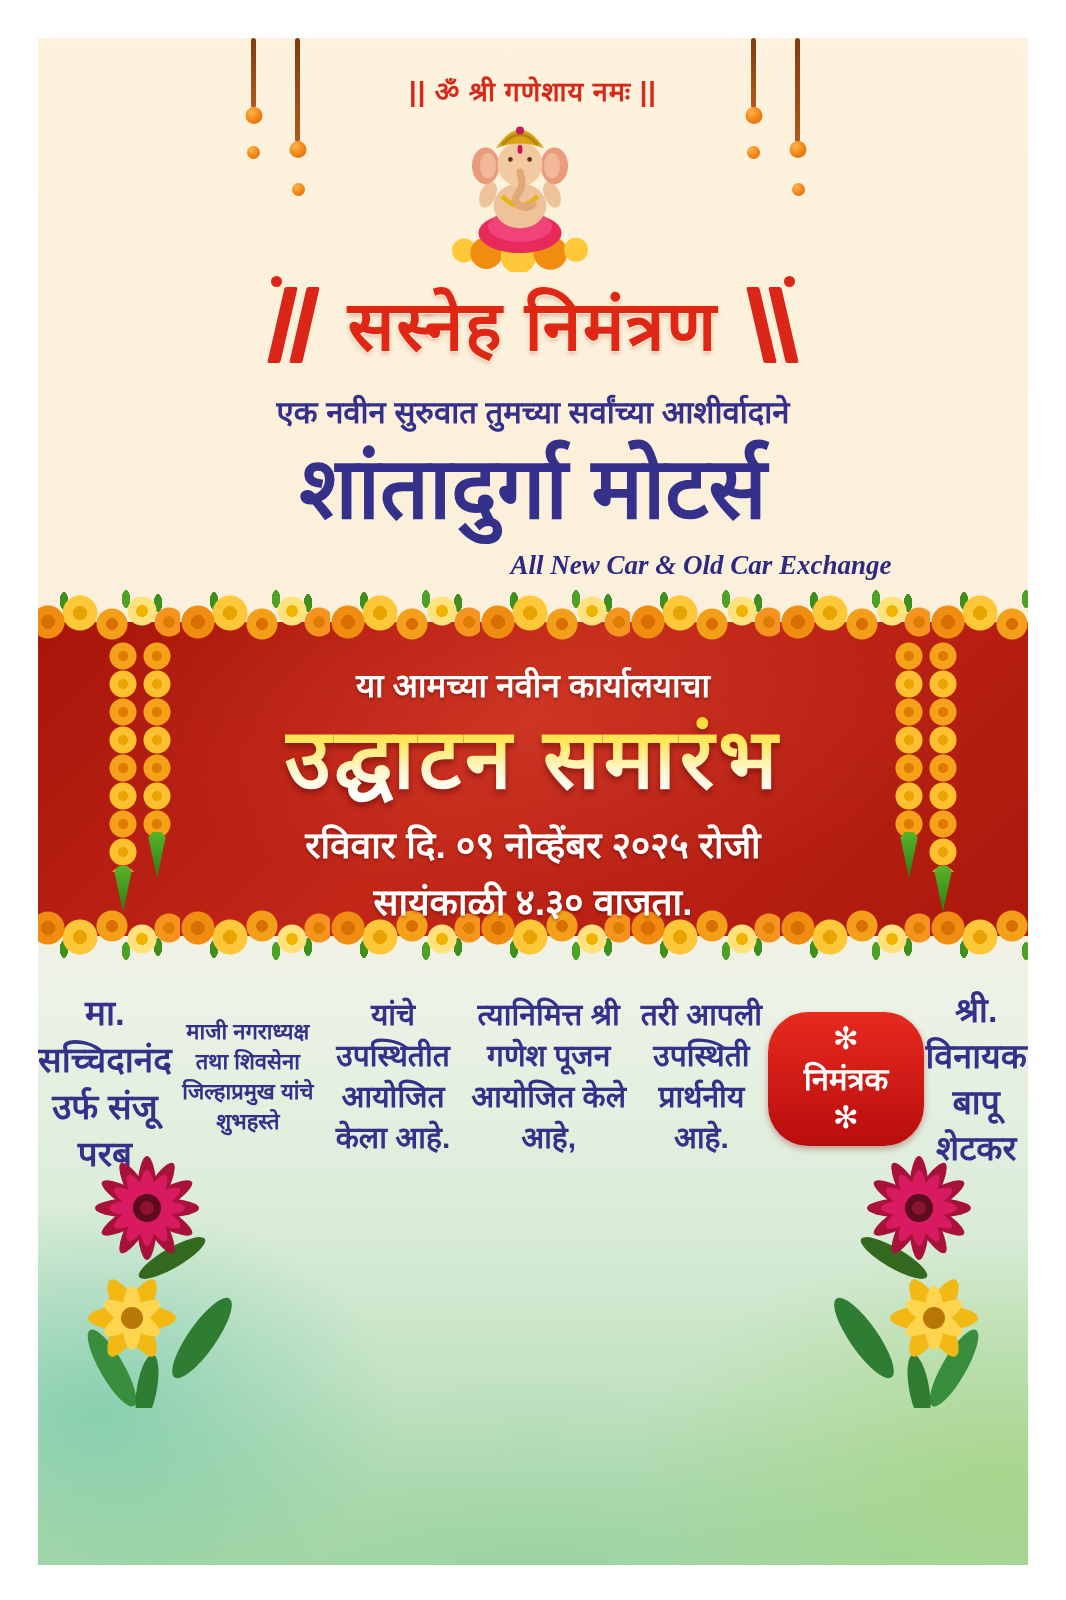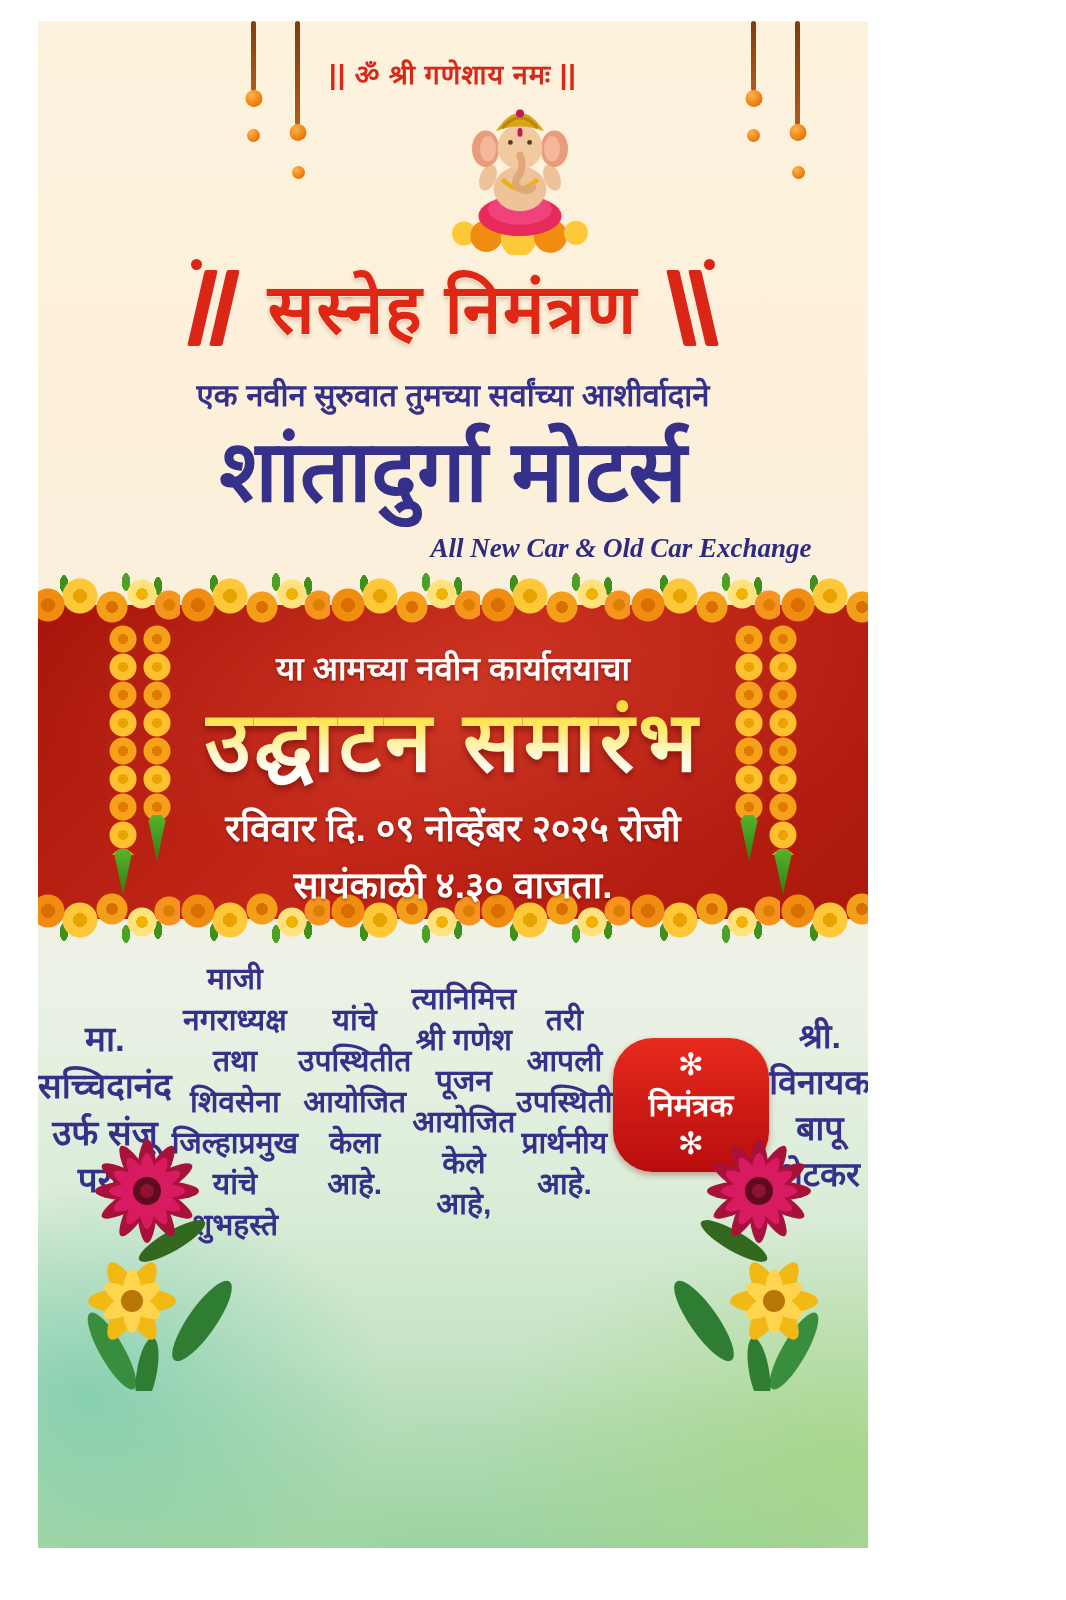--- a/index.html
+++ b/index.html
@@ -2,21 +2,21 @@
 <html><head>
 <meta charset="utf-8">
 <style>
   * { margin:0; padding:0; box-sizing:border-box; }
   html,body { width:1066px; height:1600px; }
   body {
     position:relative; background:#ffffff; overflow:hidden;
     font-family:"Liberation Sans","DejaVu Sans",sans-serif;
   }
   .card {
-    position:absolute; left:38px; top:21px; width:830px; height:1527px;
+    position:absolute; left:38px; top:38px; width:990px; height:1527px;
     background:
       radial-gradient(ellipse 430px 300px at 6% 90%, rgba(80,190,160,.50), rgba(80,190,160,0) 70%),
       radial-gradient(ellipse 520px 330px at 97% 94%, rgba(150,205,95,.48), rgba(150,205,95,0) 70%),
       radial-gradient(ellipse 700px 260px at 50% 100%, rgba(120,200,150,.35), rgba(120,200,150,0) 75%),
       linear-gradient(180deg,#fdf2dd 0%,#fcf0da 28%,#f7f0e0 50%,#ecf2e6 63%,#dcedda 76%,#c2e2c2 89%,#aed9a8 100%);
     overflow:hidden;
   }
 
   
   .hang-group { position:absolute; top:0; width:110px; height:180px; }
@@ -137,21 +137,21 @@
   .band-date { margin-top:10px; }
   .band-time { margin-top:6px; }
 
   
   .lower {
     position:absolute; top:920px; left:0; right:0;
     display:flex; flex-direction:row; align-items:center; text-align:center;
     color:#35318b;
   }
   .guest-name  { margin-top:30px; font-size:35px; font-weight:700; }
-  .guest-desc  { margin-top:16px; font-size:30px; font-weight:600; }
+  .guest-desc  { margin-top:16px; font-size:22px; font-weight:600; }
   .guest-name2 { margin-top:16px; font-size:35px; font-weight:700; }
   .note        { margin-top:15px; font-size:30px; font-weight:600; }
   .badge-pill {
     margin-top:24px; display:inline-block; padding:8px 36px 10px;
     background:linear-gradient(180deg,#e72a1e,#b80d0d);
     border-radius:40px; color:#ffffff; font-size:31px; font-weight:700;
     box-shadow:0 3px 6px rgba(120,10,0,.35);
   }
   .host-name { margin-top:22px; font-size:34px; font-weight:700; }
 

